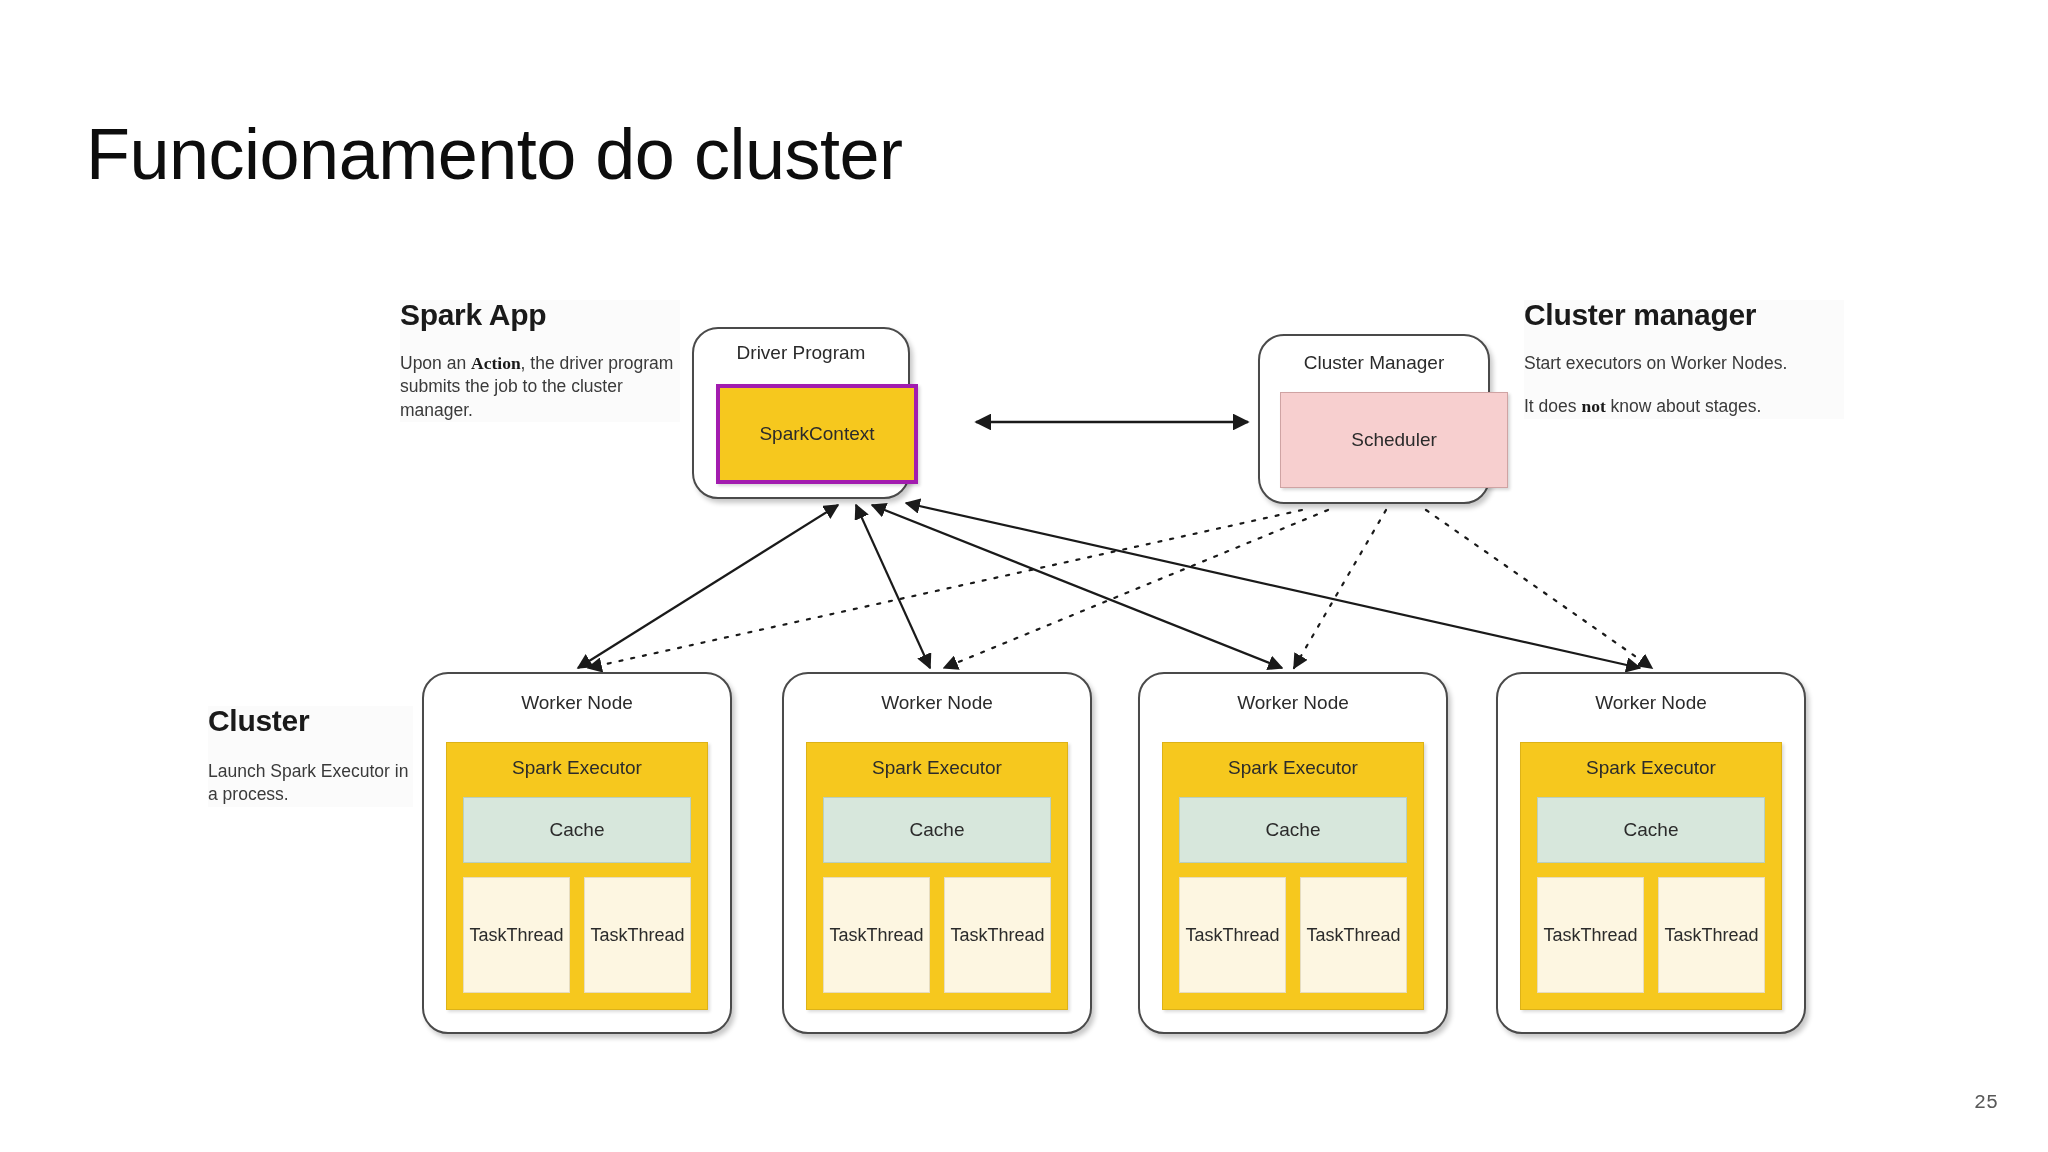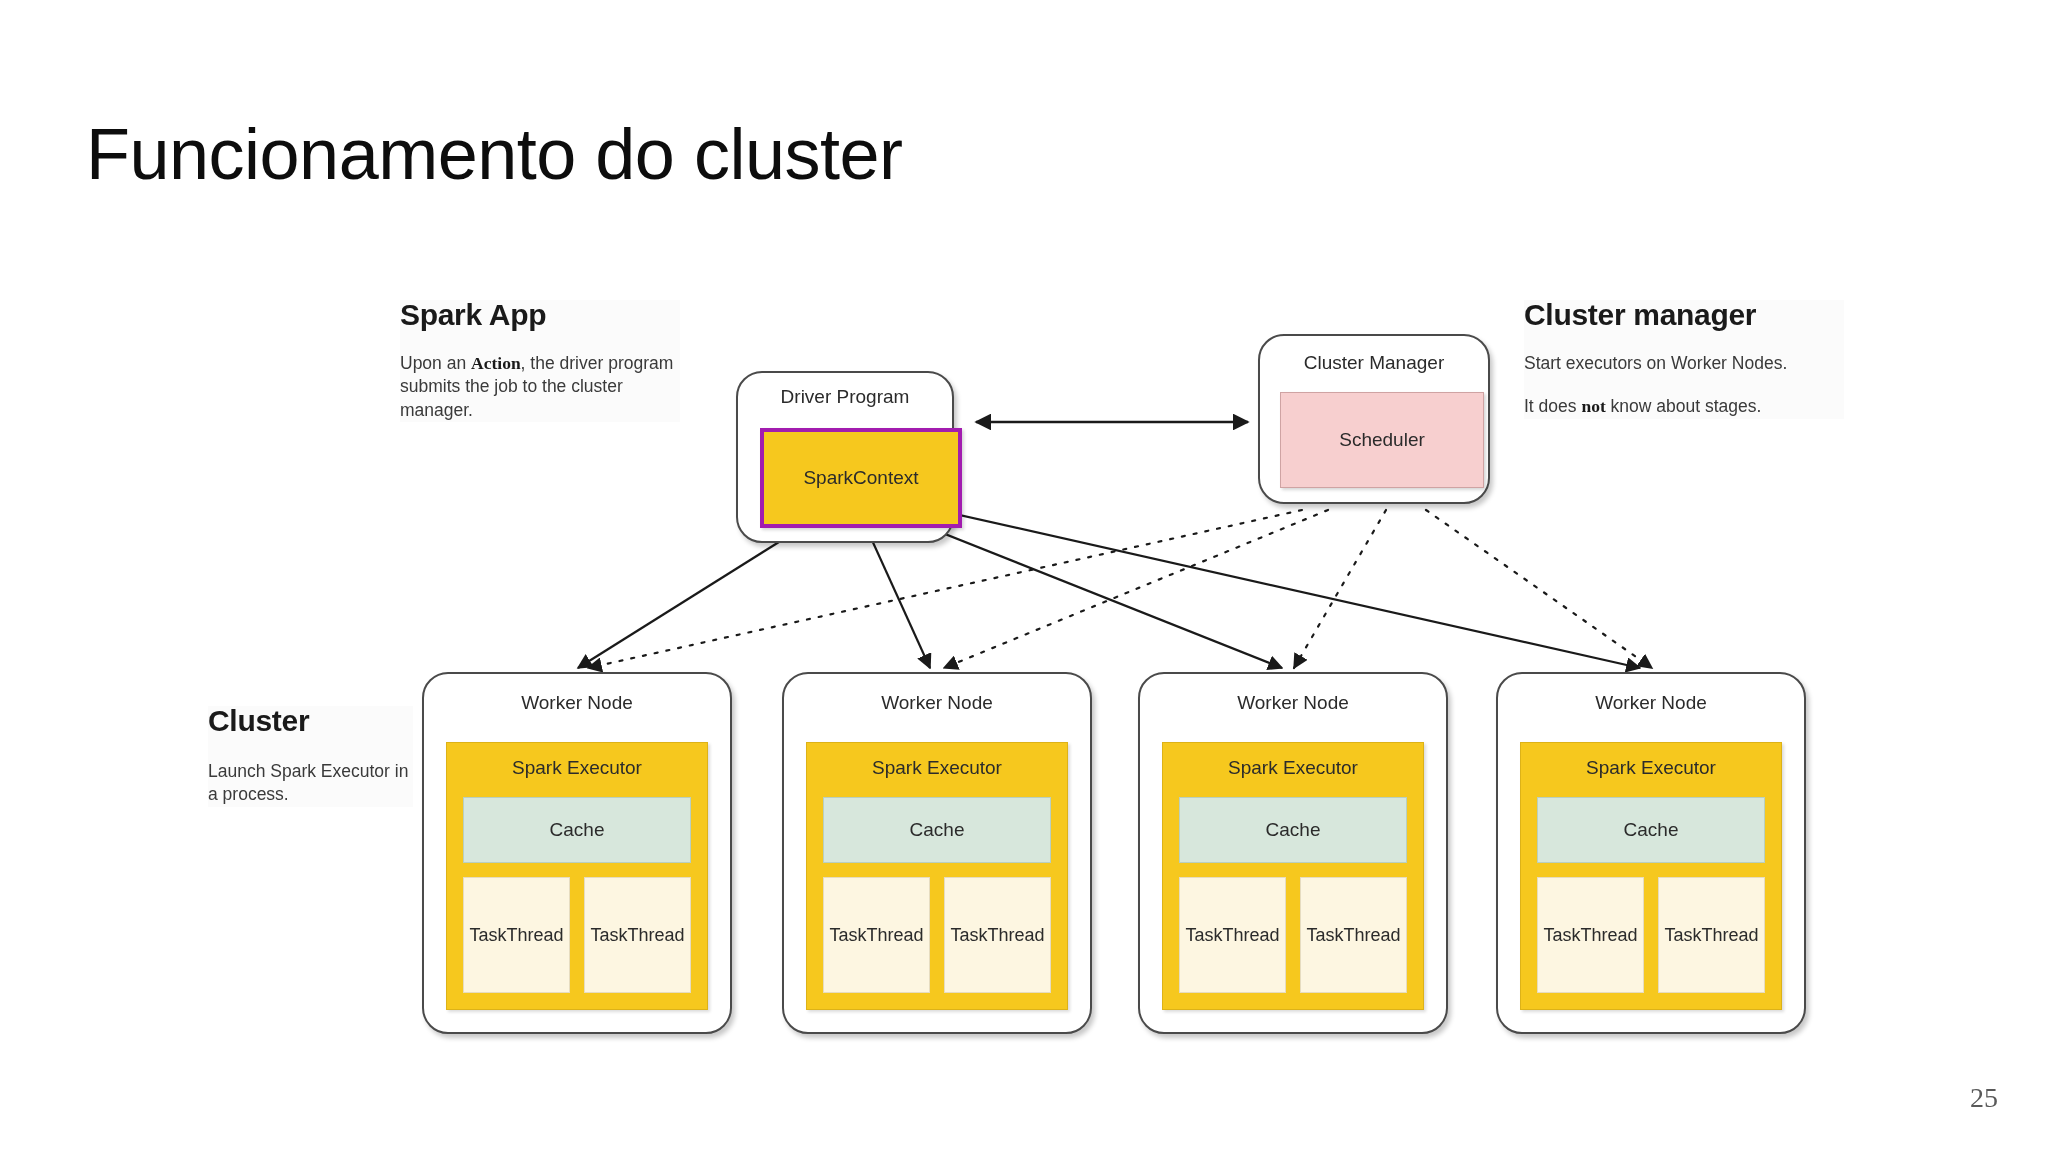--- a/index.html
+++ b/index.html
@@ -27,23 +27,23 @@
     color: #0d0d0d;
     white-space: nowrap;
     line-height: 1;
   }
 
   
   #page-number {
     position: absolute;
     right: 50px;
     bottom: 38px;
-    font-size: 28px;
+    font-size: 20px;
     color: #595959;
-    font-family: Liberation Serif, serif;
+    font-family: Liberation Mono, monospace;
   }
 
   
   #diagram {
     position: absolute;
     left: 0;
     top: 0;
     width: 2048px;
     height: 1152px;
   }
@@ -96,41 +96,41 @@
     position: absolute;
     left: 0;
     right: 0;
     text-align: center;
     font-size: 19px;
     color: #2b2b2b;
     white-space: nowrap;
   }
 
   
-  #driver-program { left: 736px; top: 327px; width: 218px; height: 172px; margin-top: 44px; }
+  #driver-program { left: 692px; top: 327px; width: 218px; height: 172px; }
   #driver-program .node-caption { top: 13px; }
   #spark-context {
     position: absolute;
     left: 22px; top: 55px;
     width: 202px; height: 100px;
     background: #f6c81e;
     border: 4px solid #a21caf;
     box-shadow: 2px 2px 3px rgba(0,0,0,0.16);
     display: flex; align-items: center; justify-content: center;
     font-size: 19px; color: #2b2b2b;
     box-sizing: border-box;
   }
 
   
   #cluster-manager { left: 1258px; top: 334px; width: 232px; height: 170px; }
   #cluster-manager .node-caption { top: 16px; }
   #scheduler {
     position: absolute;
     left: 20px; top: 56px;
-    width: 204px; height: 96px;
+    width: 228px; height: 96px;
     background: #f7cfcf;
     border: 1px solid #cfa3a3;
     box-shadow: 2px 2px 3px rgba(0,0,0,0.16);
     display: flex; align-items: center; justify-content: center;
     font-size: 19px; color: #2b2b2b;
     box-sizing: border-box;
   }
 
   
   .worker-node {

